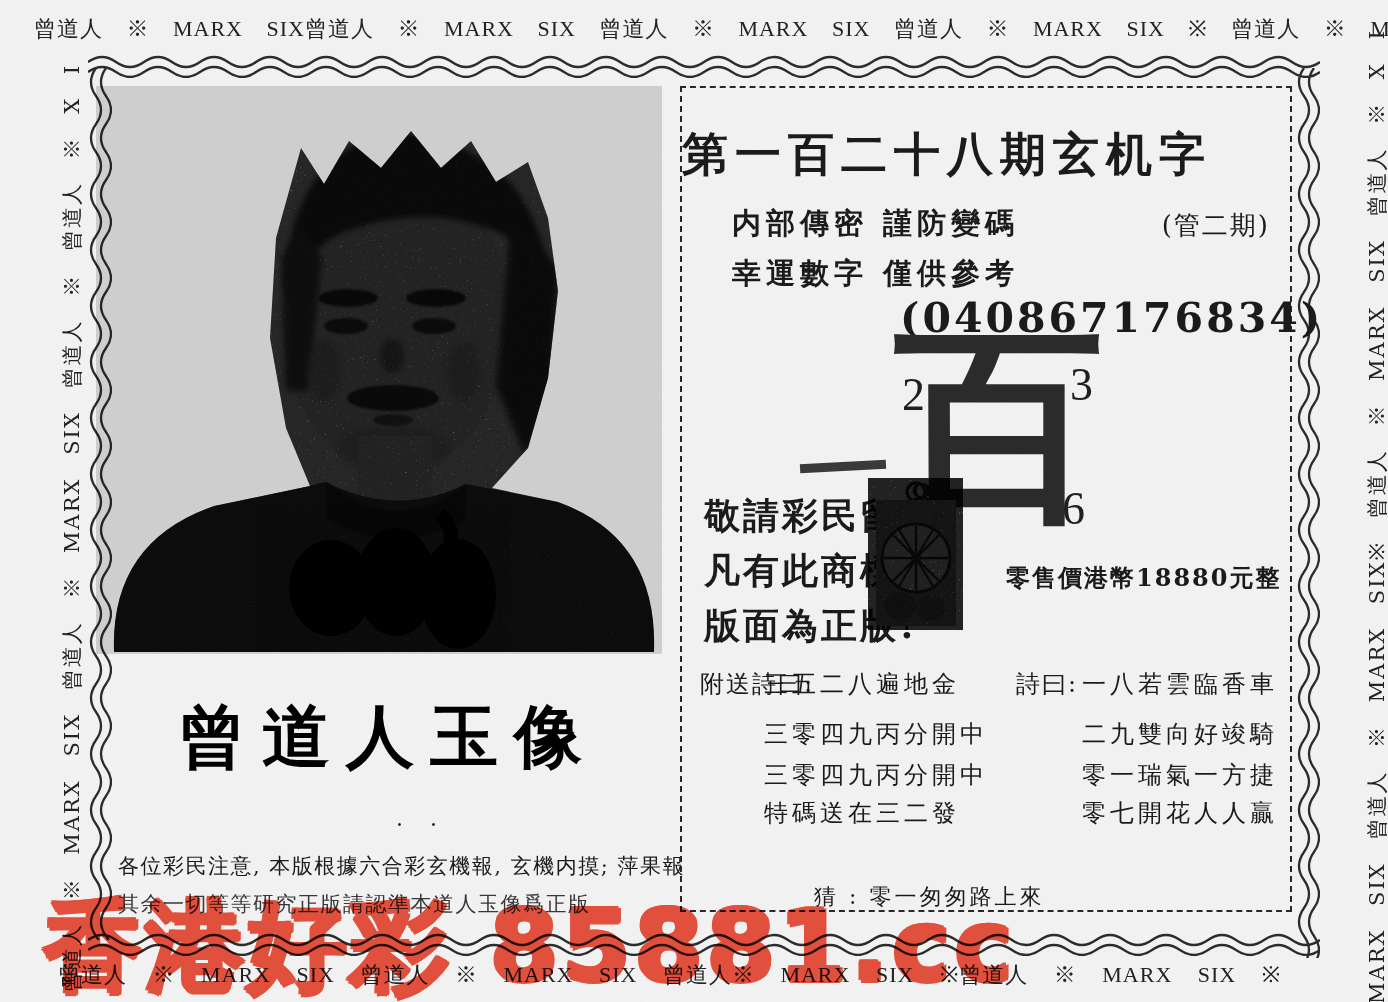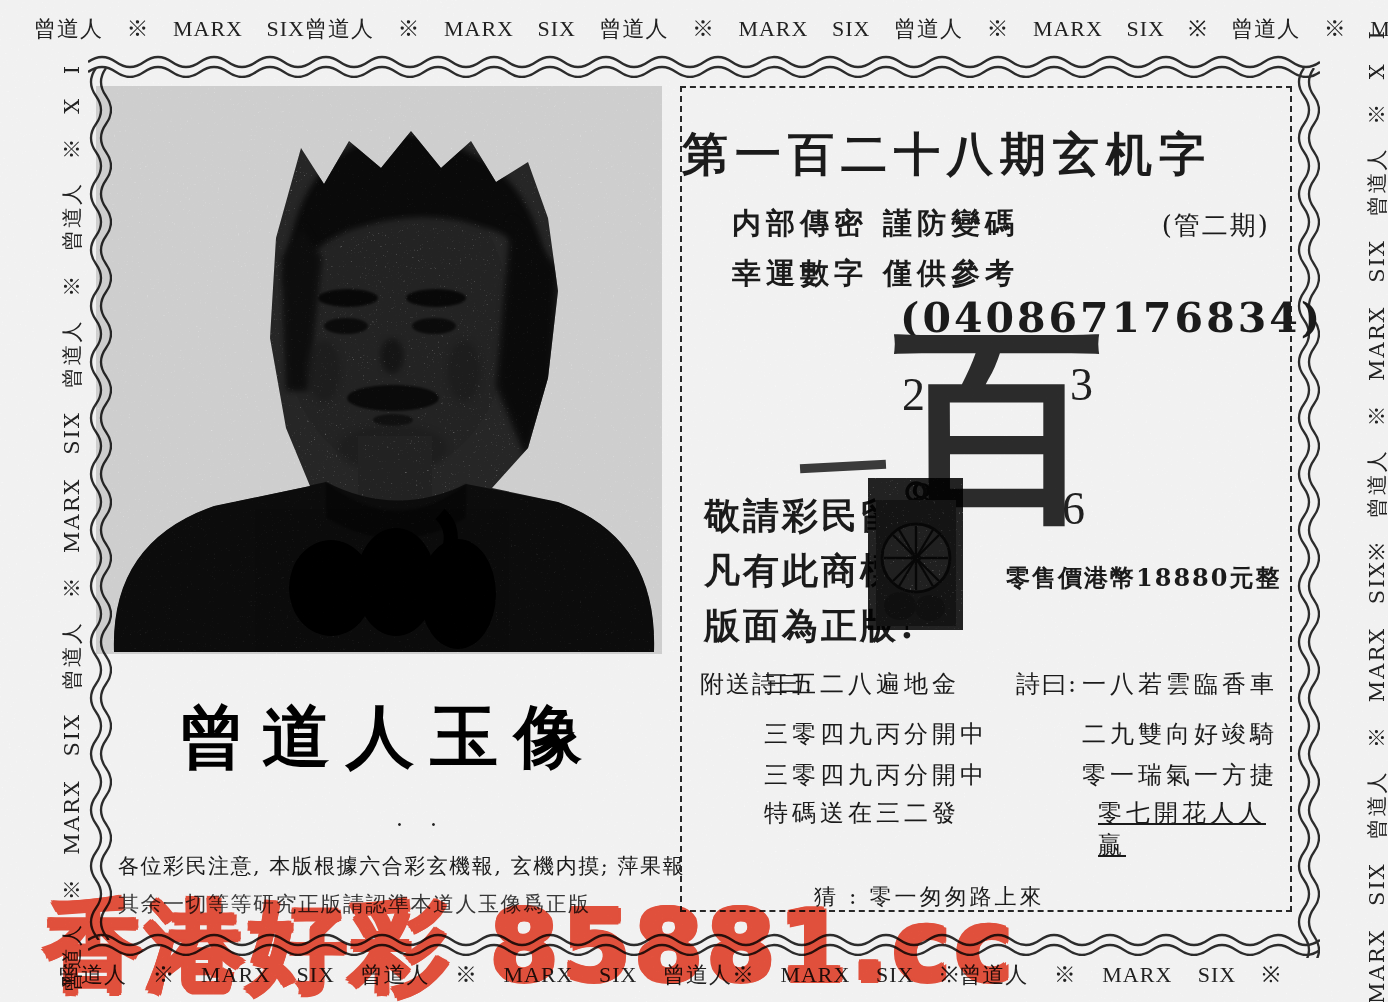--- a/index.html
+++ b/index.html
@@ -176,21 +176,21 @@
 
     <div class="plabel" style="left:18px;top:580px;">附送詩曰:</div>
     <div class="pline" style="left:82px;top:580px;">三五二八遍地金</div>
     <div class="pline" style="left:82px;top:630px;text-align:center;">三零四九丙分開中</div>
     <div class="pline" style="left:82px;top:671px;">三零四九丙分開中</div>
     <div class="pline" style="left:82px;top:709px;">特碼送在三二發</div>
     <div class="plabel" style="left:334px;top:580px;">詩曰:</div>
     <div class="pline" style="left:400px;top:580px;">一八若雲臨香車</div>
     <div class="pline" style="left:400px;top:630px;">二九雙向好竣騎</div>
     <div class="pline" style="left:400px;top:671px;">零一瑞氣一方捷</div>
-    <div class="pline" style="left:416px;top:709px;text-decoration:underline;">零七開花人人贏</div>
+    <div class="pline" style="left:400px;top:709px;">零七開花人人贏</div>
 
     <div class="guess">猜 : 零一匆匆路上來</div>
   </div>
 
   <div class="watermark" id="wm" style="color: rgb(238, 85, 64);">香港好彩 85881.cc</div>
 
   <svg class="pagegrain" width="1388" height="1002">
     <rect width="1388" height="1002" filter="url(#grain)"></rect>
   </svg>
 </div>

